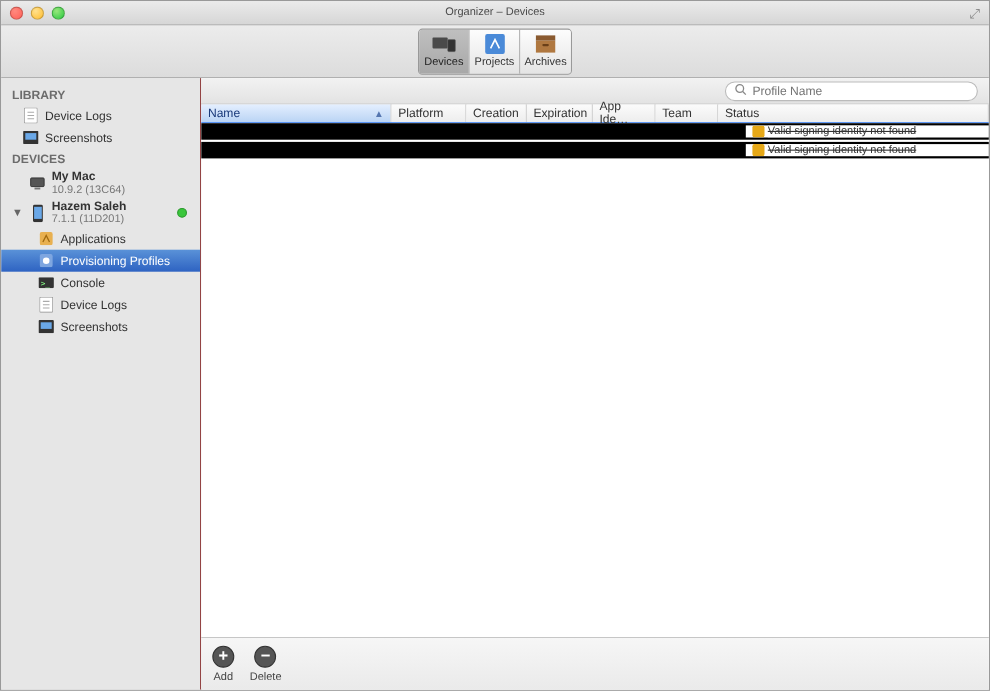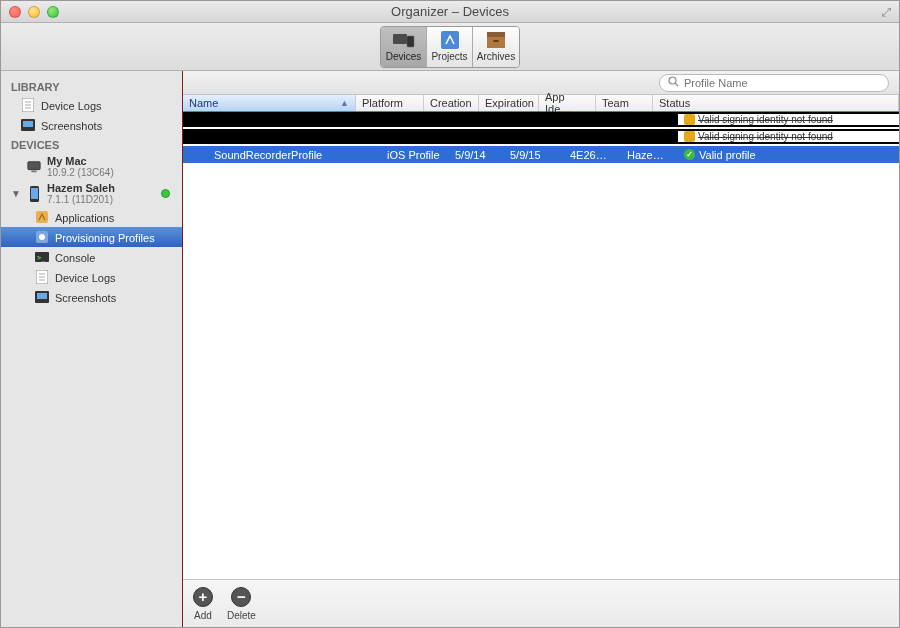--- a/index.html
+++ b/index.html
@@ -23,21 +23,21 @@
     }
     .traffic-lights { display: flex; gap: 7px; }
     .traffic-light { width: 12px; height: 12px; border-radius: 50%; border: 0.5px solid rgba(0,0,0,0.2); }
     .tl-close { background: radial-gradient(circle at 35% 30%, #ff8a7f, #ff5f57); }
     .tl-min   { background: radial-gradient(circle at 35% 30%, #ffe18f, #ffbd2e); }
     .tl-max   { background: radial-gradient(circle at 35% 30%, #9ae77c, #28c940); }
     .title {
       position: absolute;
       left: 0; right: 0;
       text-align: center;
-      font-size: 13px;
+      font-size: 10px;
       color: #4a4a4a;
       pointer-events: none;
     }
     .fullscreen-icon { margin-left: auto; color: #888; font-size: 12px; }
     .toolbar {
       height: 48px;
       background: linear-gradient(#ececec, #dcdcdc);
       border-bottom: 1px solid #b0b0b0;
       display: flex;
       justify-content: center;
@@ -398,32 +398,20 @@
           <div class="cell c-platform"></div>
           <div class="cell c-creation"></div>
           <div class="cell c-expiration"></div>
           <div class="cell c-appid"></div>
           <div class="cell c-team"></div>
         <div class="cell c-status" style="background:#fff;">
             <span class="status-warn"></span>
             <span class="redacted-status-text">Valid signing identity not found</span>
           </div>
       </div>
-      <div class="row selected">
-        <div class="cell c-name">SoundRecorderProfile</div>
-        <div class="cell c-platform">iOS Profile</div>
-        <div class="cell c-creation">5/9/14</div>
-        <div class="cell c-expiration">5/9/15</div>
-        <div class="cell c-appid">4E26GV…</div>
-        <div class="cell c-team">Hazem…</div>
-        <div class="cell c-status">
-          <span class="status-check"></span>
-          <span>Valid profile</span>
-        </div>
-      </div>
     </div>
 
     <div class="footer">
       <div class="footer-btn">
         <div class="circle-btn">+</div>
         <div class="footer-label">Add</div>
       </div>
       <div class="footer-btn">
         <div class="circle-btn">−</div>
         <div class="footer-label">Delete</div>

